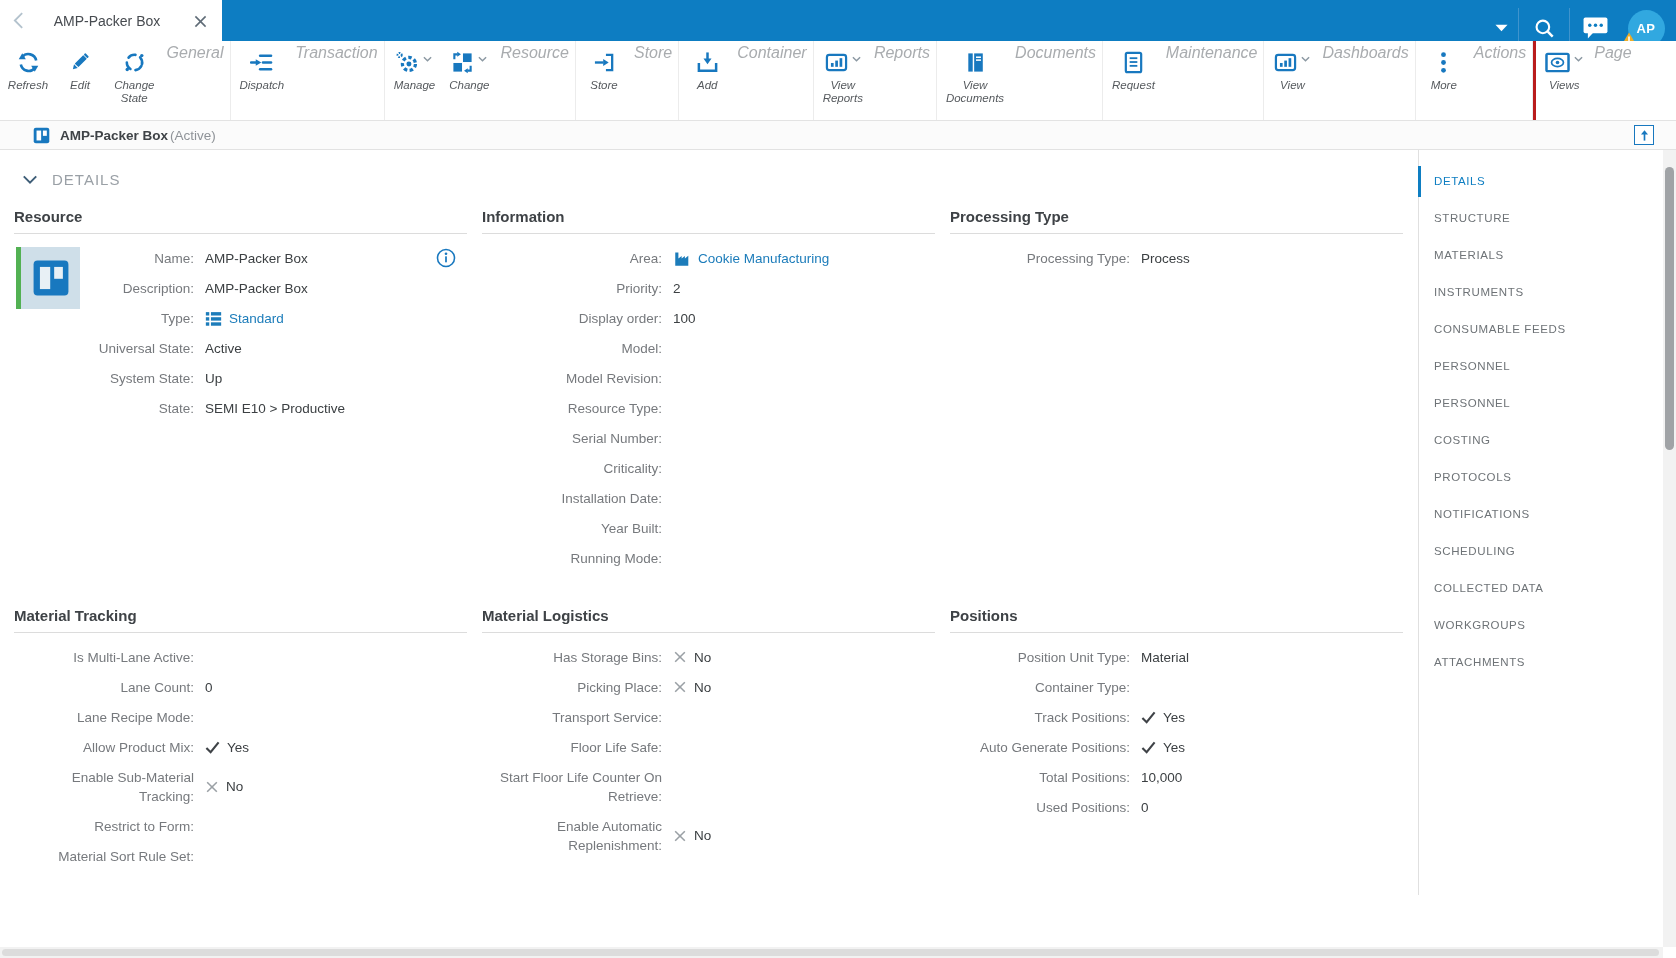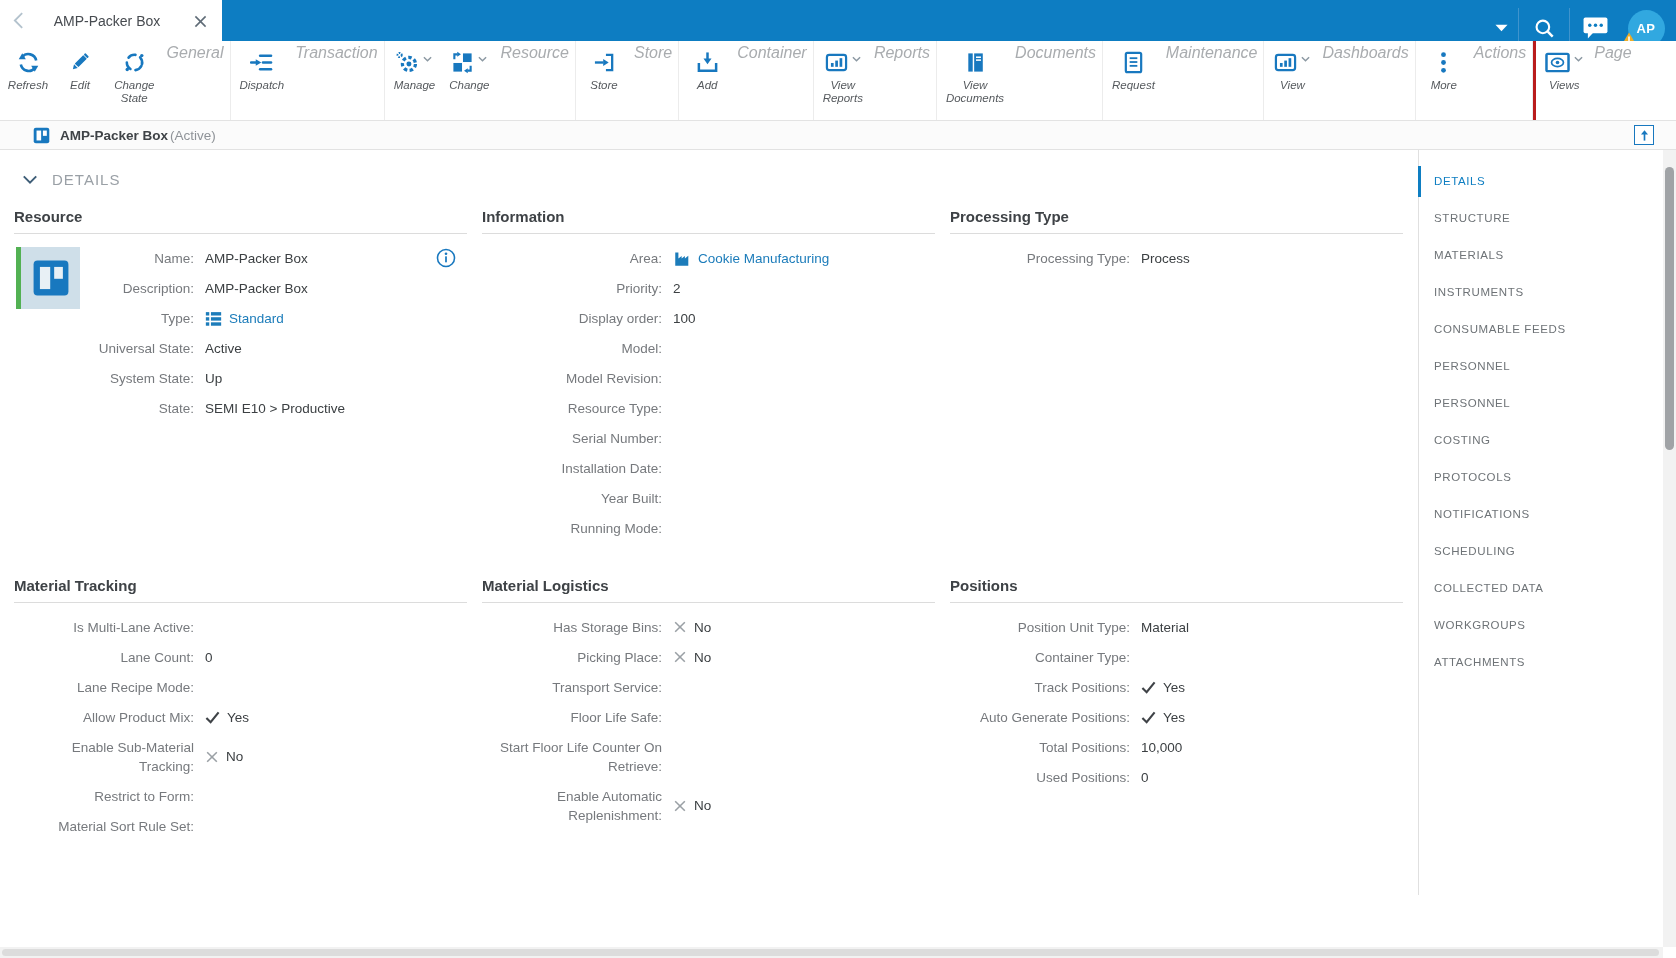--- a/index.html
+++ b/index.html
@@ -529,20 +529,24 @@
             </div>
             <div class="field-row">
               <div class="flabel">Resource Type:</div>
               <div class="fvalue"></div>
             </div>
             <div class="field-row">
               <div class="flabel">Serial Number:</div>
               <div class="fvalue"></div>
             </div>
             <div class="field-row">
+              <div class="flabel">Criticality:</div>
+              <div class="fvalue"></div>
+            </div>
+            <div class="field-row">
               <div class="flabel">Installation Date:</div>
               <div class="fvalue"></div>
             </div>
             <div class="field-row">
               <div class="flabel">Year Built:</div>
               <div class="fvalue"></div>
             </div>
             <div class="field-row">
               <div class="flabel">Running Mode:</div>
               <div class="fvalue"></div>

